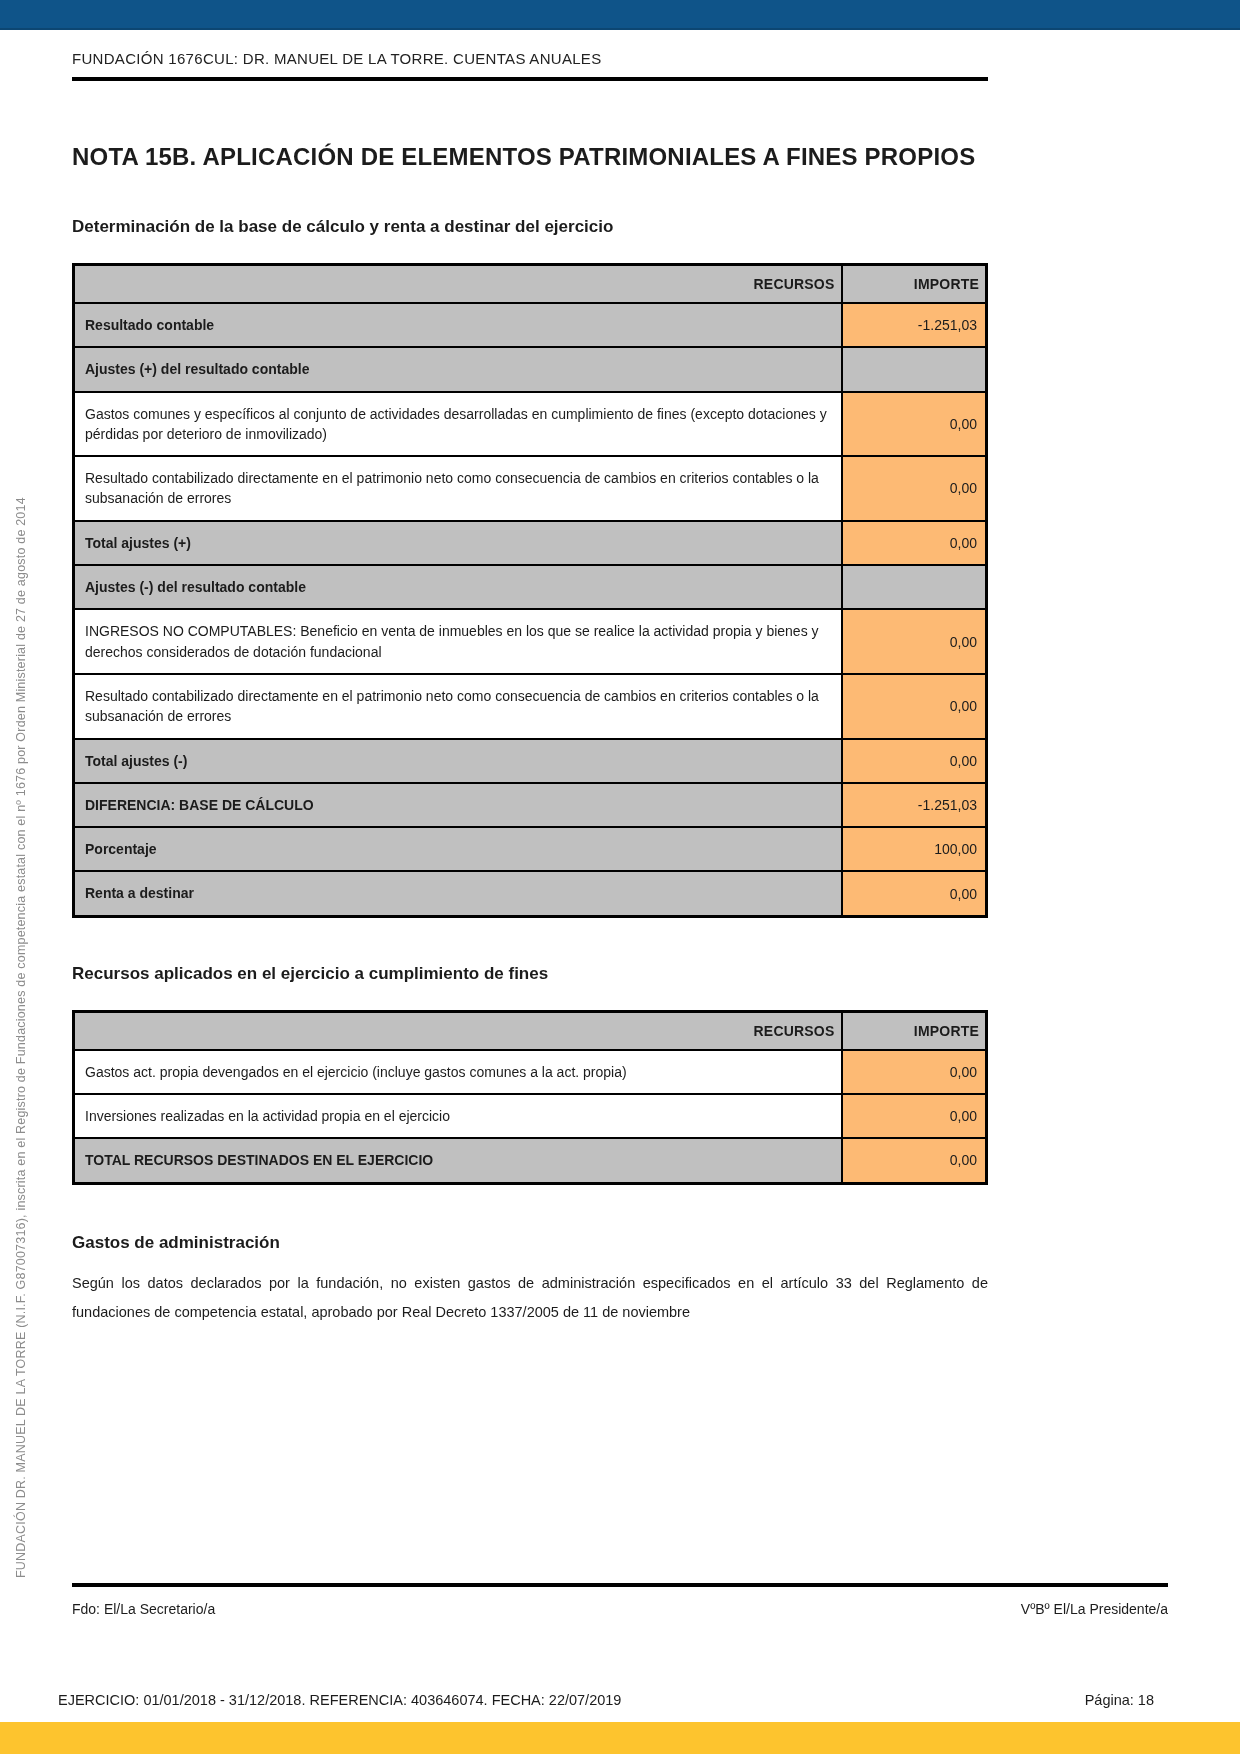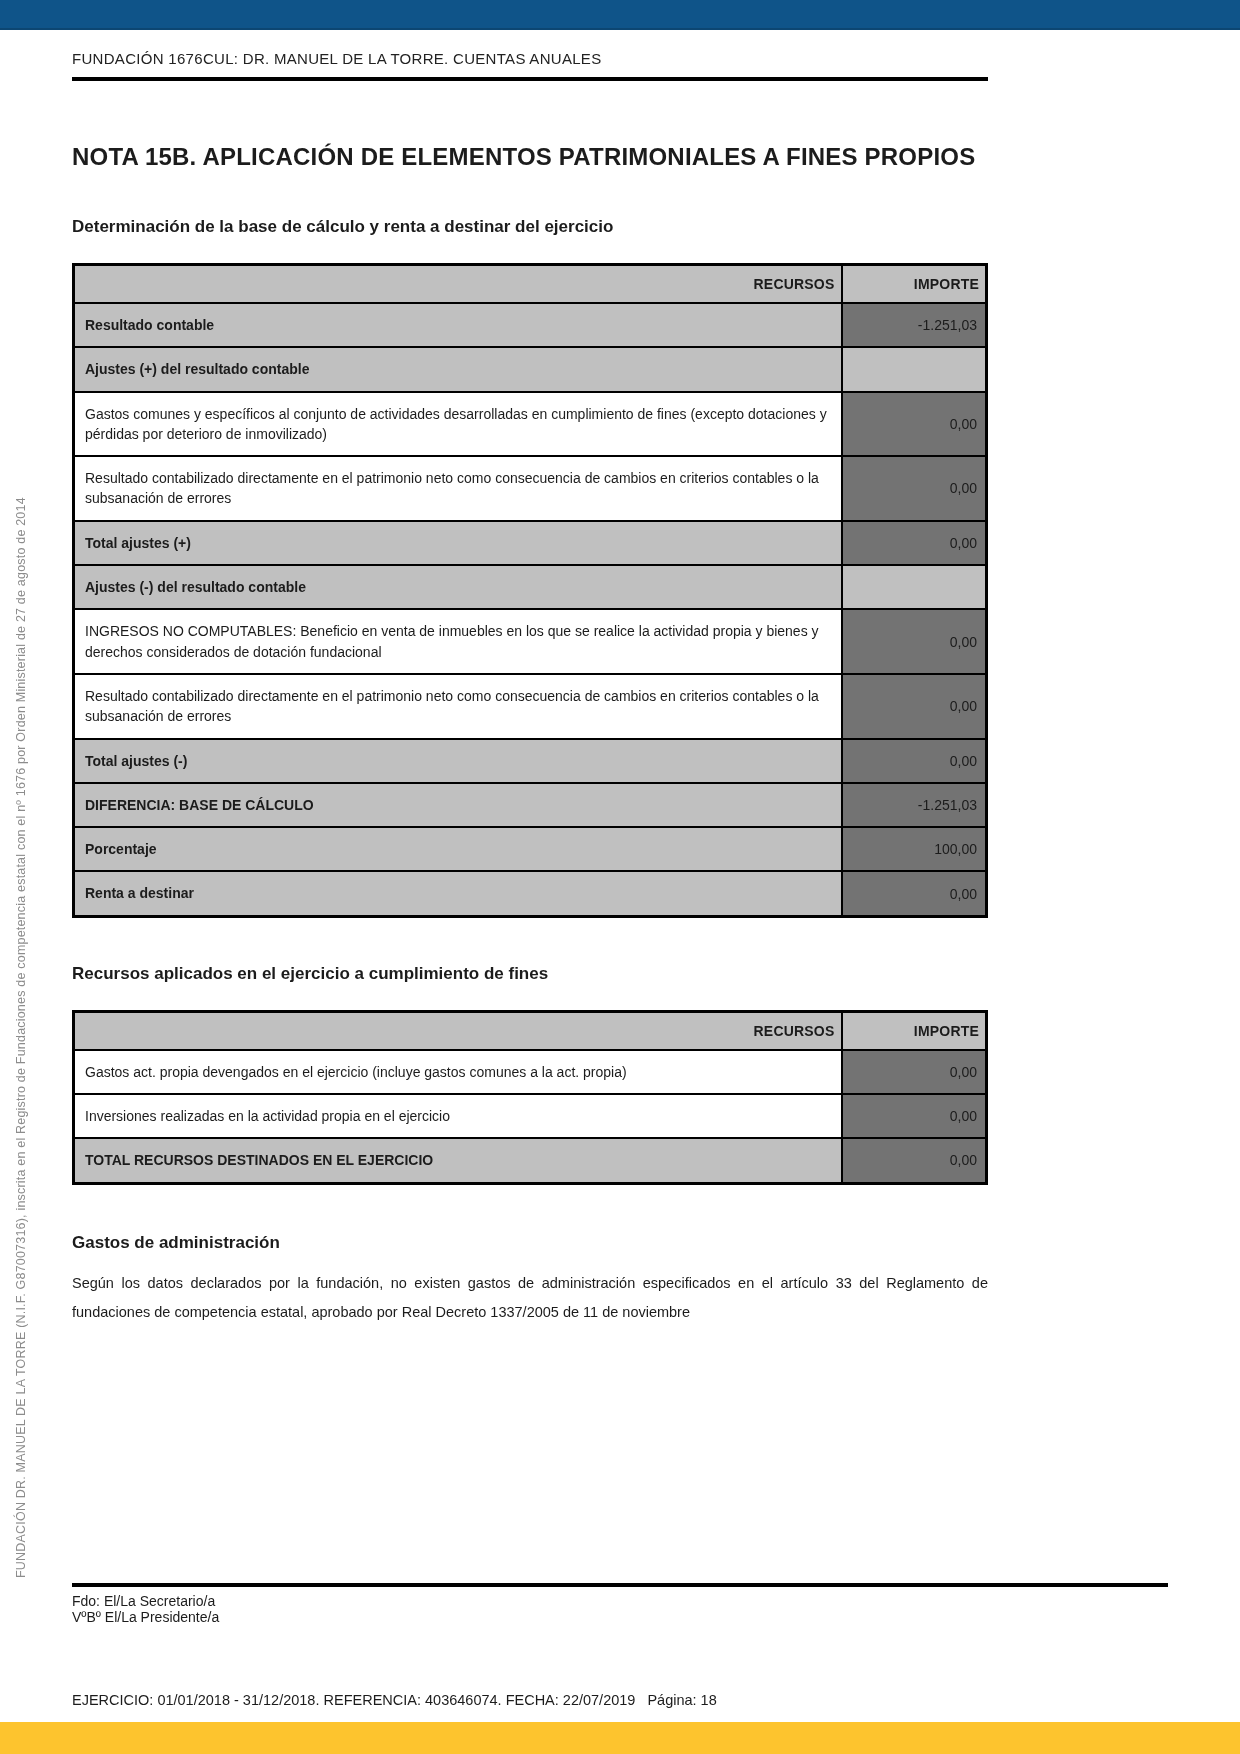--- a/index.html
+++ b/index.html
@@ -102,21 +102,21 @@
   }
   table.data-table col.col-value { width: 145px; }
   td.cell-label {
     padding: 11px 10px;
     background: #ffffff;
     line-height: 1.45;
   }
   td.cell-value {
     padding: 11px 8px;
     text-align: right;
-    background: #737373;
+    background: #fdba74;
   }
   td.shaded {
     background: #c0c0c0;
   }
   td.bold { font-weight: bold; }
 
   .body-paragraph {
     margin-top: 16px;
     font-size: 14.5px;
     line-height: 2.0;
@@ -128,34 +128,33 @@
     position: absolute;
     left: 72px;
     width: 1096px;
     top: 1583px;
   }
   .signature-rule {
     height: 4px;
     background: #000;
   }
   .signature-row {
-    margin-top: 6px;
+    margin-top: 14px;
     display: flex;
     justify-content: space-between;
     font-size: 14px;
-    flex-direction: column;
   }
 
   .footer-row {
     position: absolute;
-    left: 72px;
+    left: 58px;
     width: 1096px;
     top: 1692px;
     display: flex;
-    justify-content: flex-start;
+    justify-content: space-between;
     font-size: 14.5px;
     color: #1c1c1c;
     gap: 12px;
   }
 </style>
 </head>
 <body>
 
 <div class="page">
 

